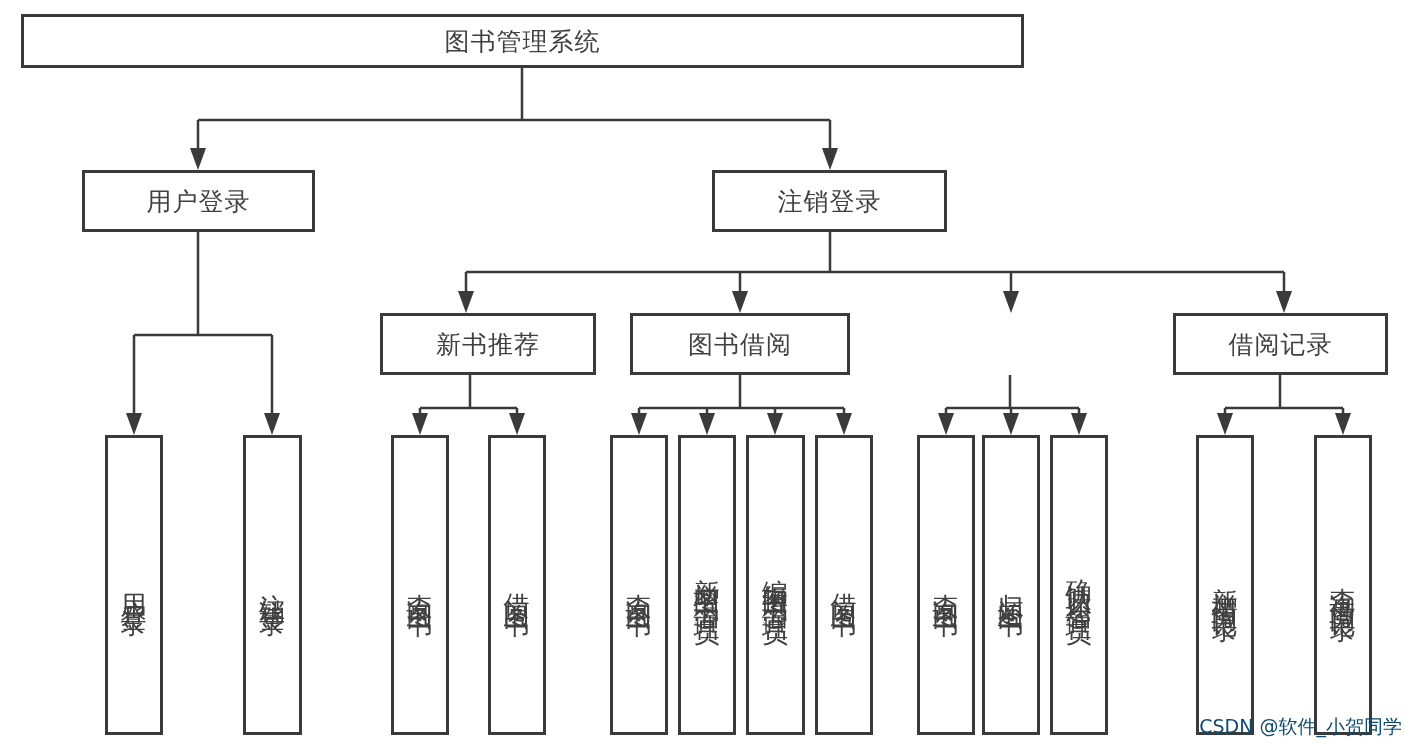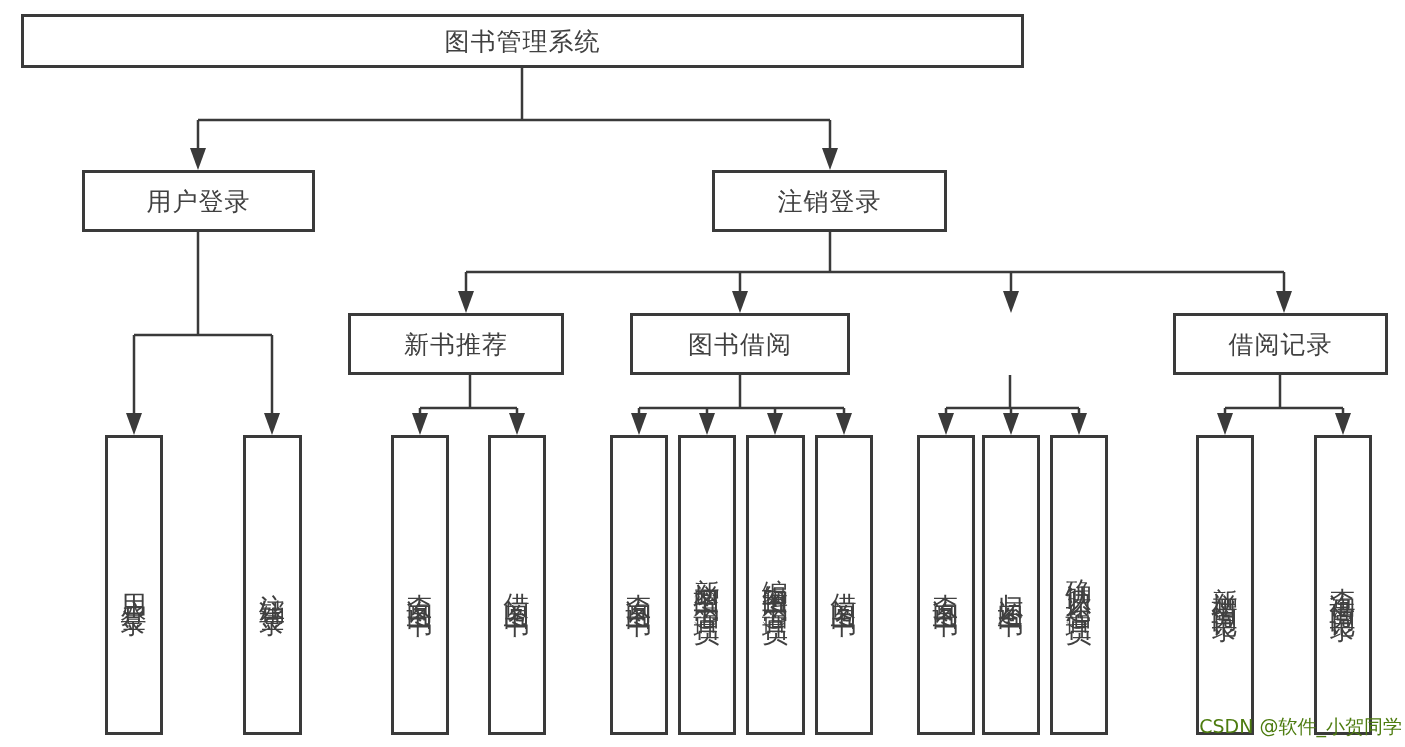--- a/index.html
+++ b/index.html
@@ -46,21 +46,21 @@
     letter-spacing: 6px;
     line-height: 1;
     white-space: nowrap;
   }
   .watermark {
     position: absolute;
     left: 1182px;
     top: 714px;
     width: 220px;
     font-size: 19px;
-    color: #4d7c0f;
+    color: #0c4a6e;
     white-space: nowrap;
     text-align: right;
   }
 </style>
 </head>
 <body>
 
 <div id="stage">
 
   <svg id="wires" viewBox="0 0 1405 747" xmlns="http://www.w3.org/2000/svg">
@@ -140,21 +140,21 @@
     <span>图书管理系统</span>
   </div>
 
   <div class="node node-h" style="left:82px; top:170px; width:233px; height:62px;">
     <span>用户登录</span>
   </div>
   <div class="node node-h" style="left:712px; top:170px; width:235px; height:62px;">
     <span>注销登录</span>
   </div>
 
-  <div class="node node-h" style="left:348px; top:313px; width:216px; height:62px;">
+  <div class="node node-h" style="left:380px; top:313px; width:216px; height:62px;">
     <span>新书推荐</span>
   </div>
   <div class="node node-h" style="left:630px; top:313px; width:220px; height:62px;">
     <span>图书借阅</span>
   </div>
   <div class="node node-h" style="left:1173px; top:313px; width:215px; height:62px;">
     <span>借阅记录</span>
   </div>
 
   <div class="node node-v" style="left:105px; top:435px; width:58px; height:300px;">

